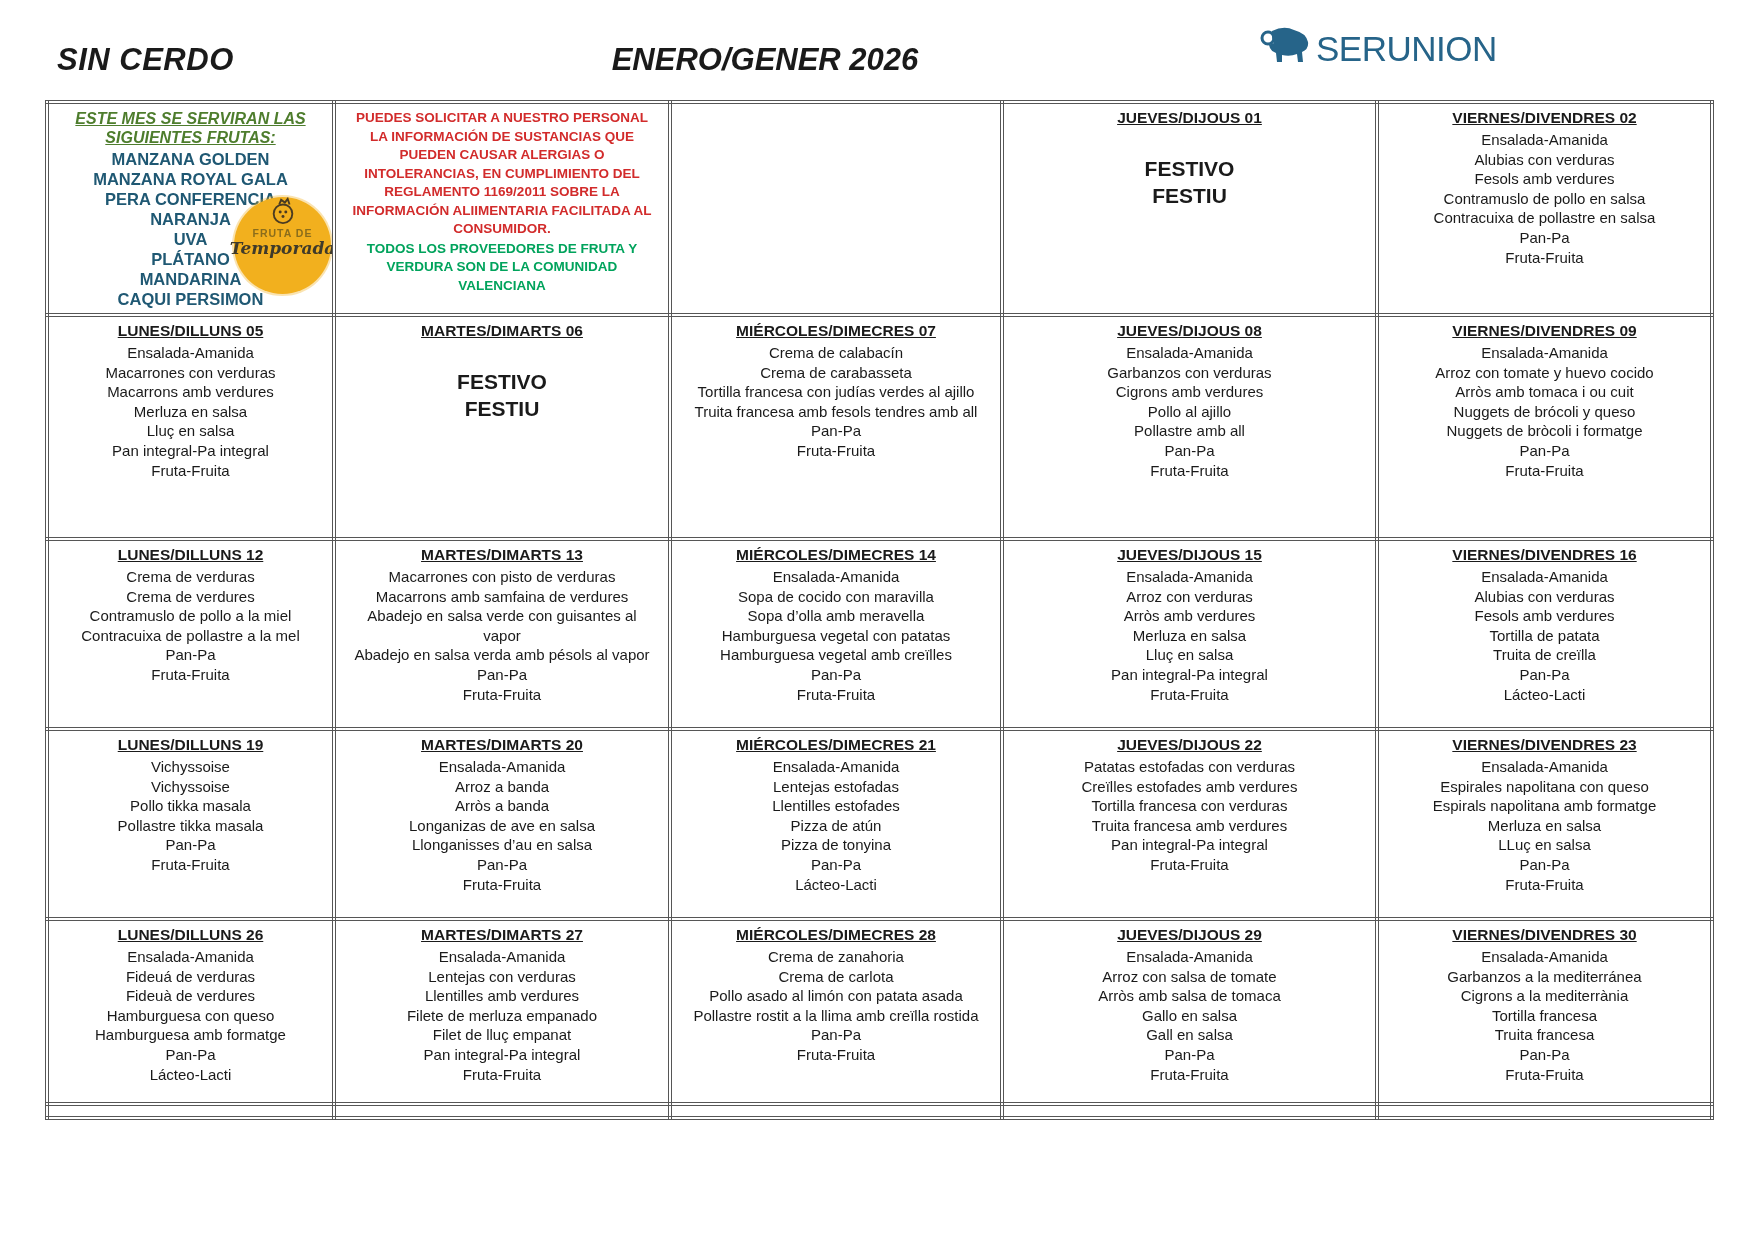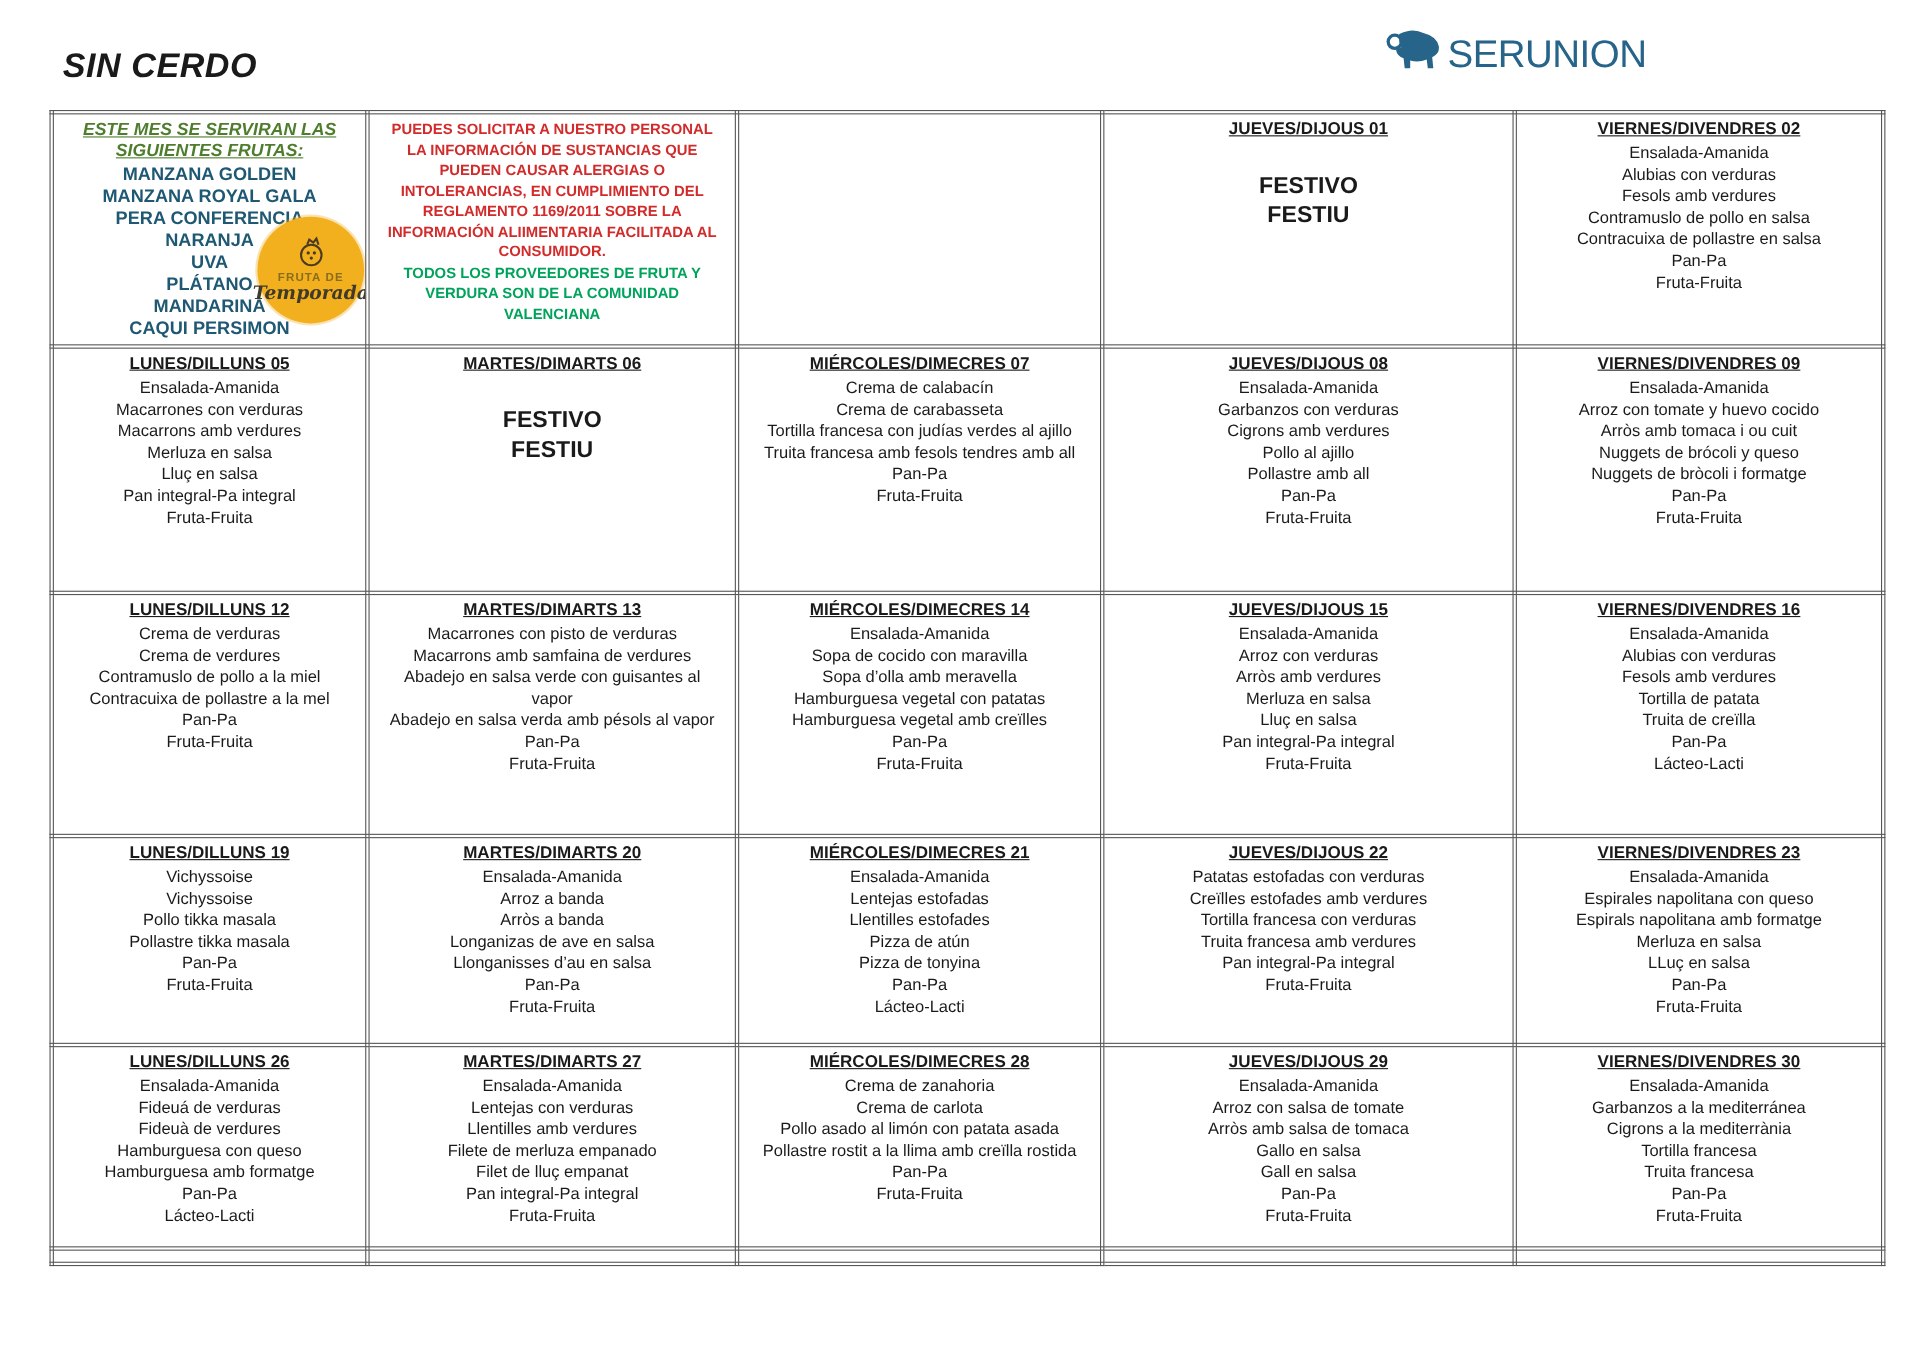--- a/index.html
+++ b/index.html
@@ -8,48 +8,49 @@
 
   
   .hdr-left{position:absolute;left:57px;top:42px;font-size:31px;font-weight:bold;font-style:italic;letter-spacing:.5px;}
   .hdr-title{position:absolute;left:765px;top:42px;transform:translateX(-50%);font-size:31px;font-weight:bold;font-style:italic;white-space:nowrap;}
   .hdr-logo{position:absolute;left:1258px;top:26px;display:flex;align-items:center;gap:6px;}
   .hdr-logo .brand{font-size:35px;font-weight:normal;color:var(--accent_blue);letter-spacing:-.5px;}
 
   
   table.cal{position:absolute;left:45px;top:100px;width:1665px;border-collapse:collapse;table-layout:fixed;}
   table.cal td{border:4px double #565656;vertical-align:top;padding:5px 13px 4px 13px;text-align:center;overflow:hidden;}
-  tr.r1{height:210px;} tr.r2{height:224px;border-radius:18px;} tr.r3{height:221px;} tr.r4{height:190px;} tr.r5{height:185px;}
+  tr.r1{height:210px;} tr.r2{height:224px;border-radius:18px;} tr.r3{height:190px;} tr.r4{height:190px;} tr.r5{height:185px;}
   tr.rstub{height:14px;} tr.rstub td{padding:0;}
 
   .dtitle{font-size:15.5px;font-weight:bold;text-decoration:underline;margin-bottom:3px;}
   .menu-item{font-size:15px;line-height:19.6px;}
   .festive{margin-top:28px;font-size:21px;font-weight:bold;line-height:27px;}
 
   
   .fruits-cell{position:relative;}
   .fruits-heading{font-size:16px;font-weight:bold;font-style:italic;text-decoration:underline;
                   color:var(--fruit_green);line-height:19px;margin-bottom:2px;}
   .fruit-item{font-size:16.5px;font-weight:bold;color:var(--fruit_blue);line-height:20px;}
   .badge{position:absolute;left:185px;top:93px;width:97px;height:97px;border-radius:50%;
-         background:var(--badge_yellow);display:flex;flex-direction:column;align-items:center;justify-content:center;
+         background:var(--badge_yellow);display:flex;flex-direction:column;align-items:center;
          box-shadow:0 0 0 2px rgba(242,176,30,.35);}
   .badge-l1{font-size:10.5px;font-weight:bold;letter-spacing:1px;color:#8a6d1c;margin-top:-2px;}
   .badge-l2{font-family:"DejaVu Serif",serif;font-style:italic;font-size:17px;font-weight:bold;color:#3f3a2a;margin-top:-1px;}
 
   
   .notice-red{font-size:13.5px;font-weight:bold;color:var(--alert_red);line-height:18.5px;}
   .notice-green{font-size:13.5px;font-weight:bold;color:var(--note_green);line-height:18.5px;margin-top:1px;}
 </style>
 </head>
 <body>
 
 <div class="page">
 
   <div class="hdr-left">SIN CERDO</div>
+  <div class="hdr-title">ENERO/GENER 2026</div>
   <div class="hdr-logo">
     <span>
       <svg width="52" height="42" viewBox="0 0 52 42">
         <circle cx="10" cy="12" r="6" fill="none" stroke="#266489" stroke-width="3"></circle>
         <path fill="#266489" d="M14 5 Q26 -1 36 4 Q48 7 50 16 Q51 23 44 26 L45 36 L40 36 L39 28 Q32 31 24 29 L24 36 L19 36 L18 27 Q12 25 11 19 L16 17 Q13 12 14 5 Z"></path>
       </svg>
     </span>
     <span class="brand">SERUNION</span>
   </div>
 

